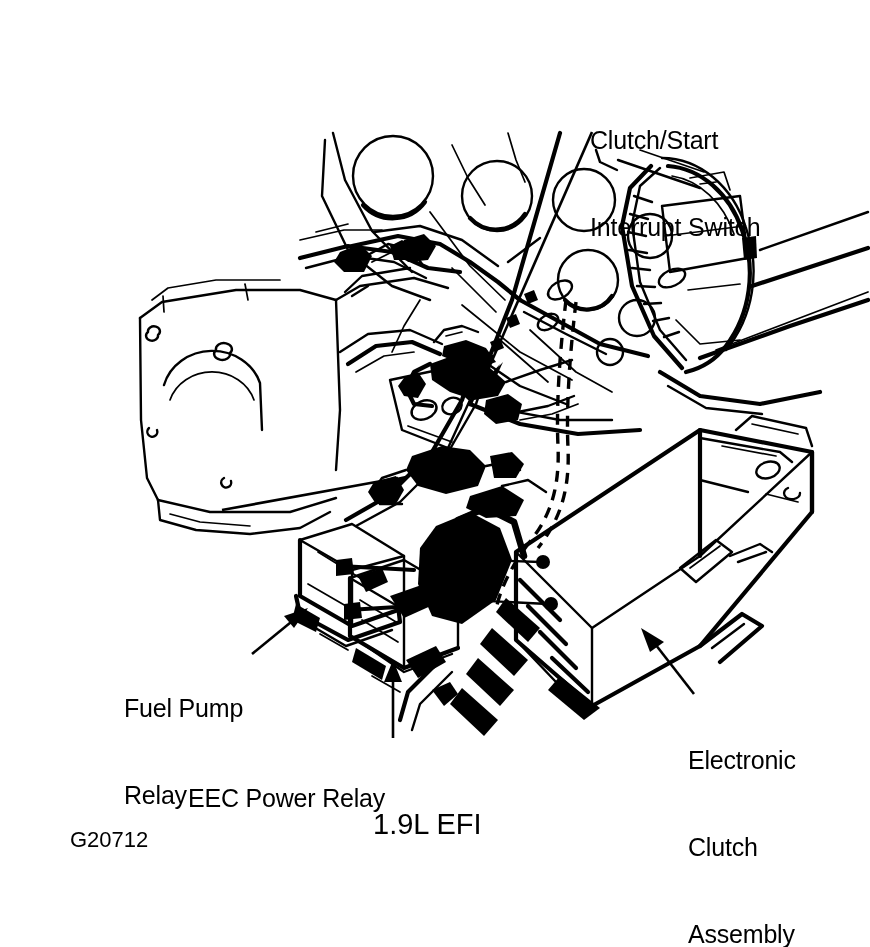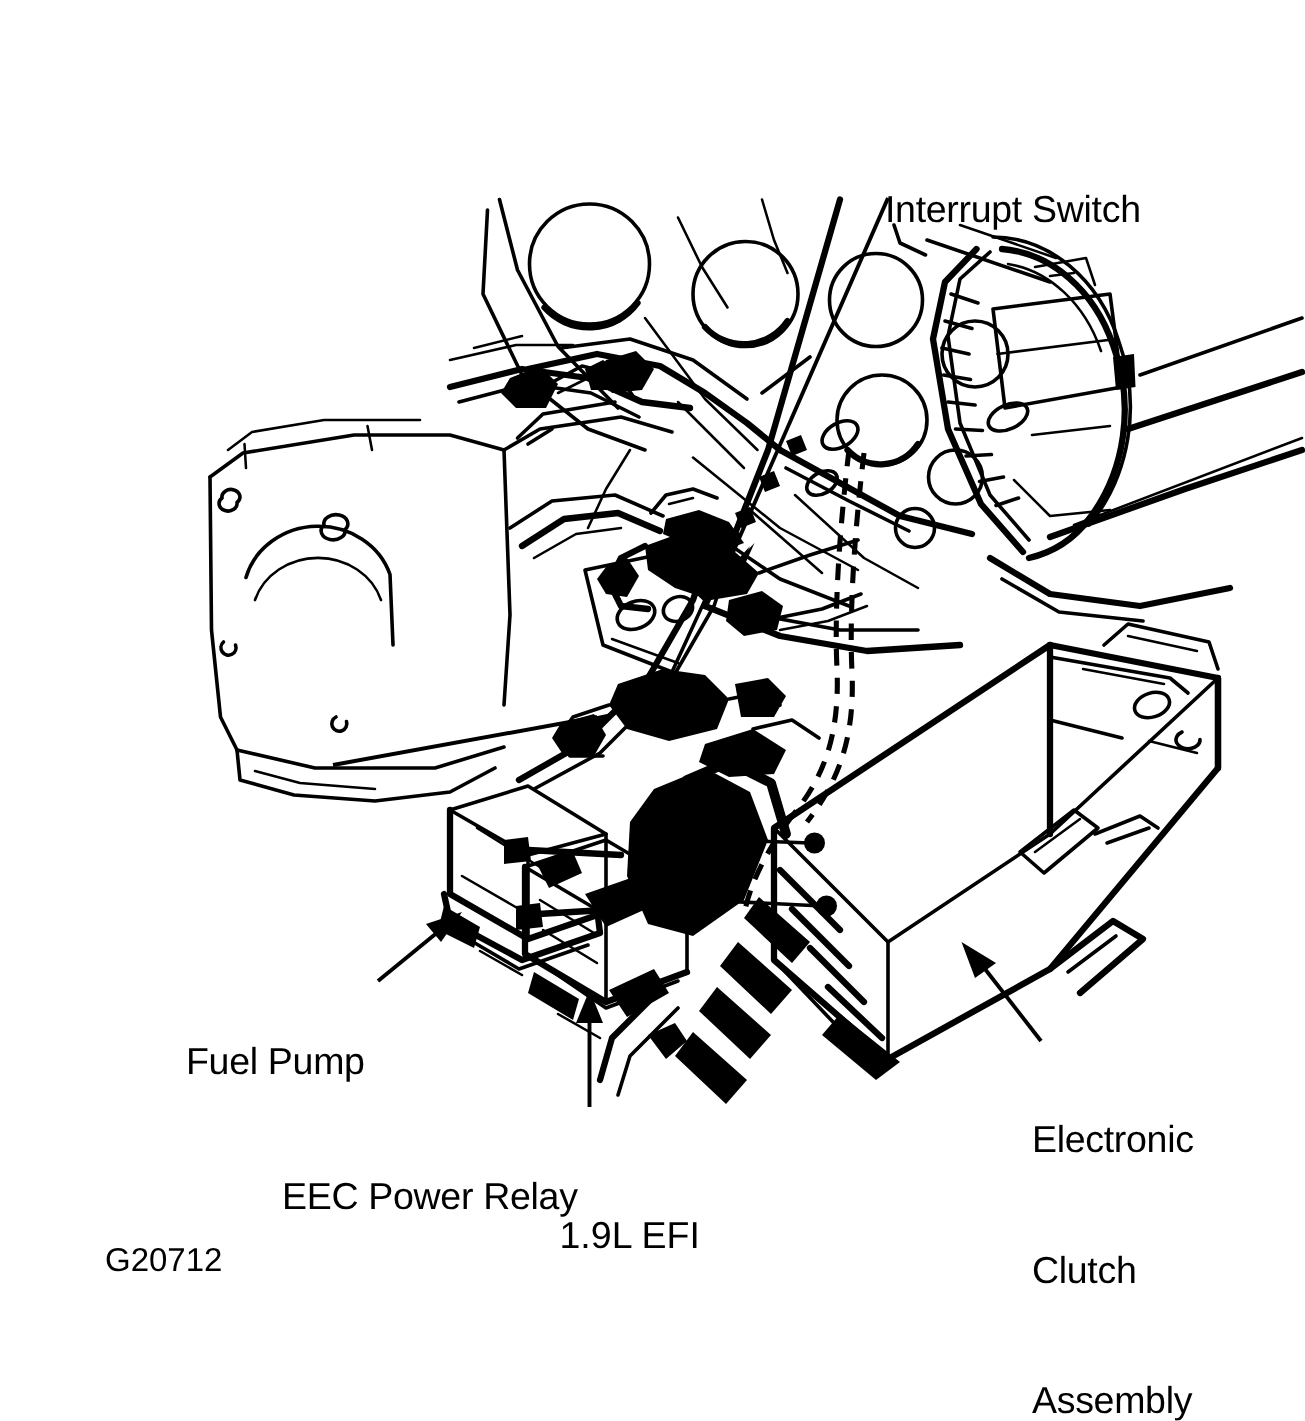--- a/index.html
+++ b/index.html
@@ -34,21 +34,21 @@
     font-family: "Liberation Sans", sans-serif;
     font-size: 25px;
     line-height: 29px;
     color: #000000;
     white-space: pre;
     letter-spacing: -0.2px;
   }
   .caption {
     position: absolute;
     font-family: "Liberation Sans", sans-serif;
-    font-size: 25px;
+    font-size: 29px;
     line-height: 29px;
     color: #000000;
     white-space: pre;
   }
   .figid {
     position: absolute;
     font-family: "Liberation Sans", sans-serif;
     font-size: 22px;
     line-height: 26px;
     color: #000000;
@@ -365,26 +365,28 @@
       </g>
 
       <g>
         <path class="lead" d="M694 694 L652 640"></path>
         <path class="fl" d="M641 628 L650 652 L664 642 Z"></path>
       </g>
     </g>
   </svg>
 
   <div class="callout" id="label-clutch-start">
+    <div>Clutch/Start</div>
     <div>Interrupt Switch</div>
   </div>
 
 
   <div class="callout" id="label-fuel-pump">
     <div>Fuel Pump</div>
+    <div>Relay</div>
   </div>
 
   <div class="callout" id="label-eec-power">
     <div>EEC Power Relay</div>
   </div>
 
   <div class="callout" id="label-eca">
     <div>Electronic</div>
     <div>Clutch</div>
     <div>Assembly</div>

